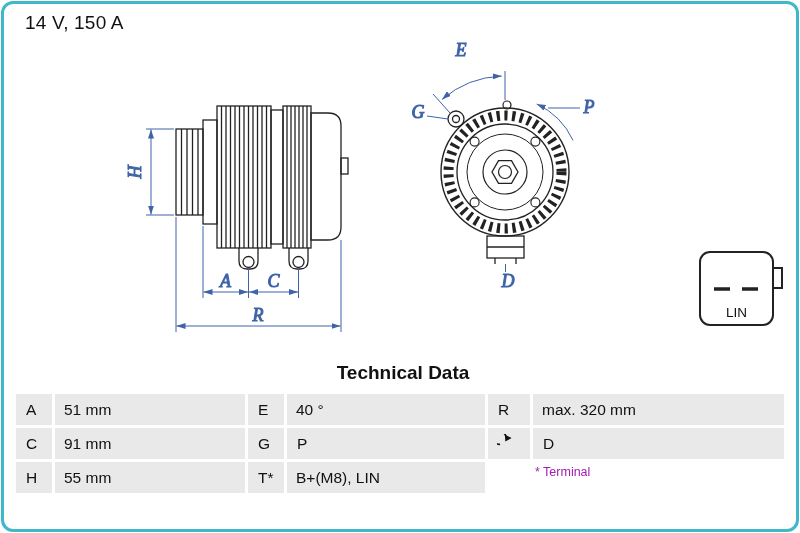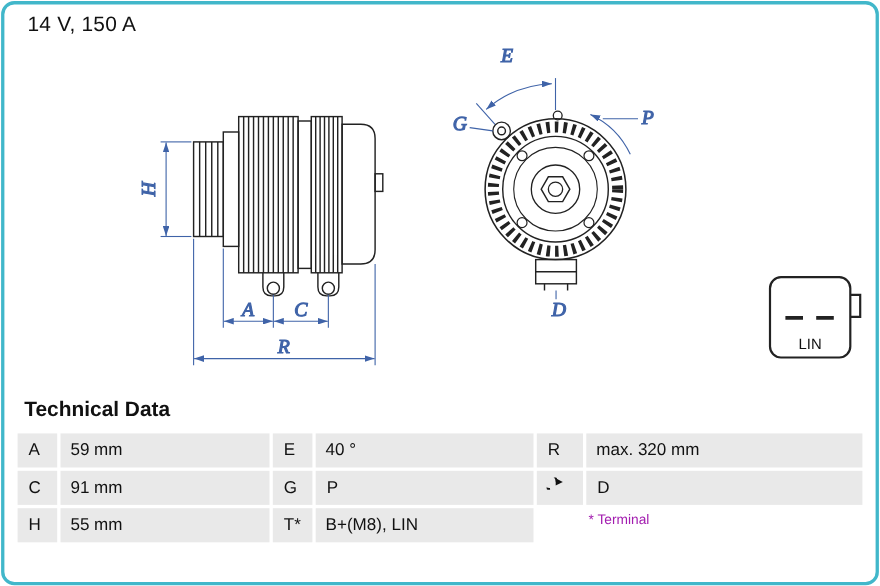--- a/index.html
+++ b/index.html
@@ -19,21 +19,21 @@
     position:absolute;left:25px;top:12px;
     font-size:19px;letter-spacing:.2px;color:#111;text-align:center;
   }
   .drawing{position:absolute;left:0;top:0;}
   .dim-label{
     font-family:"Liberation Serif", serif;
     font-style:italic;font-size:18px;fill:#3f63a8;
   }
   .tech{position:absolute;left:16px;right:16px;top:362px;}
   .tech h2{
-    margin:0 0 10px 6px;font-size:19px;font-weight:bold;color:#111;
+    margin:0 0 10px 6px;font-size:19px;font-weight:bold;color:#111;text-align:center;
   }
   .grid{
     display:grid;
     grid-template-columns:36px 190px 36px 198px 42px 1fr;
     gap:3px;
   }
   .cell{
     background:#e9e9e9;
     min-height:21px;
     padding:5px 9px;
@@ -173,21 +173,21 @@
   </g>
 </svg>
 
 <div class="rating">14 V, 150 A</div>
 
 <div class="tech">
   <h2>Technical Data</h2>
   <div class="grid">
 
     <div class="cell key">A</div>
-    <div class="cell">59 mm</div>
+    <div class="cell">51 mm</div>
     <div class="cell key">E</div>
     <div class="cell">40 °</div>
     <div class="cell key">R</div>
     <div class="cell">max. 320 mm</div>
 
     <div class="cell key">C</div>
     <div class="cell">91 mm</div>
     <div class="cell key">G</div>
     <div class="cell key">P</div>
     <div class="cell">

